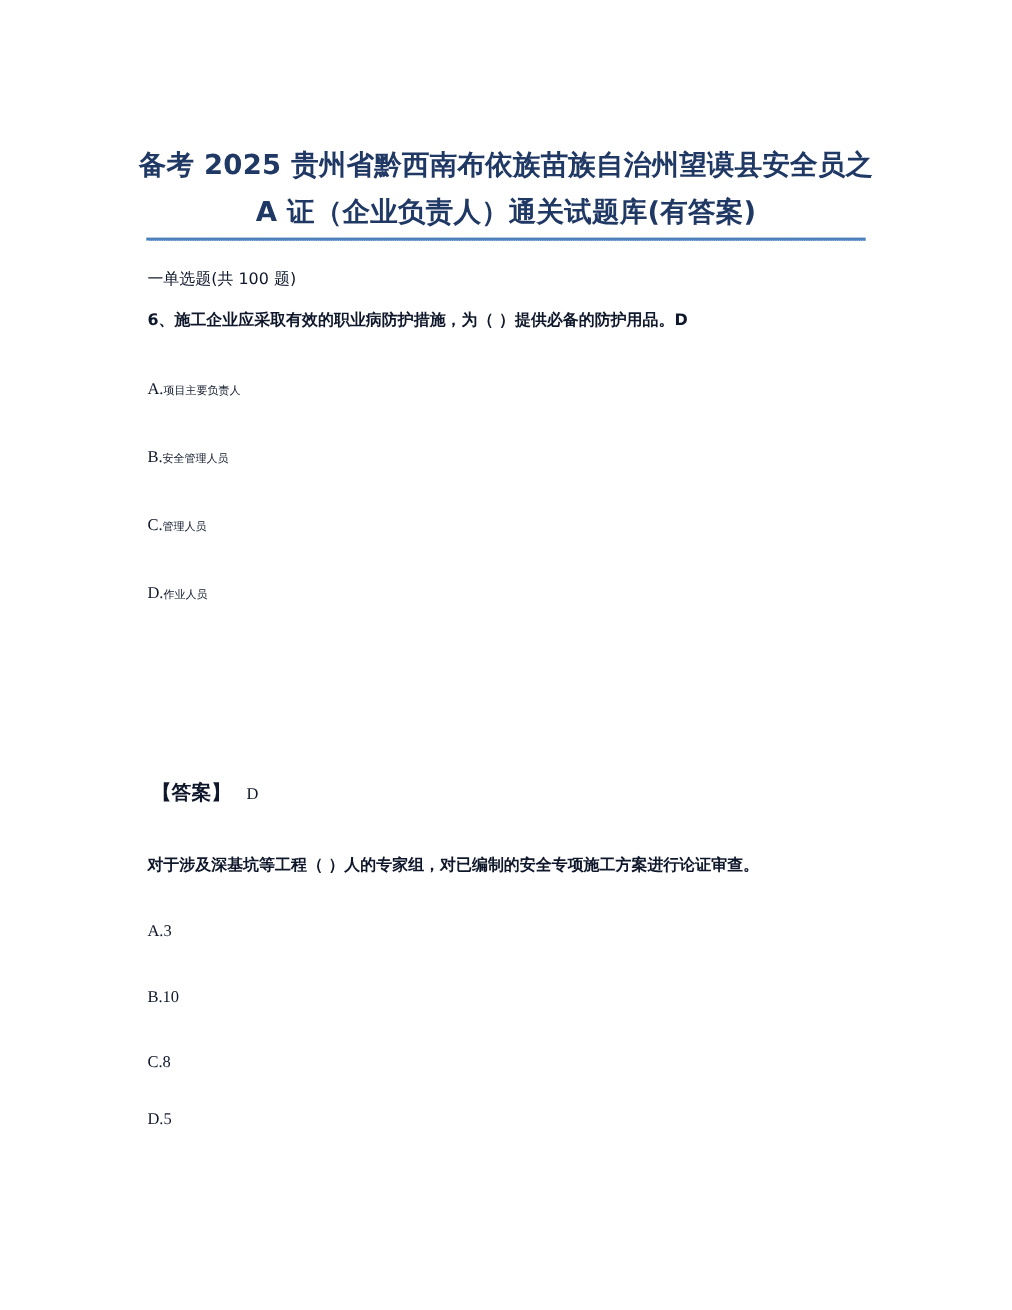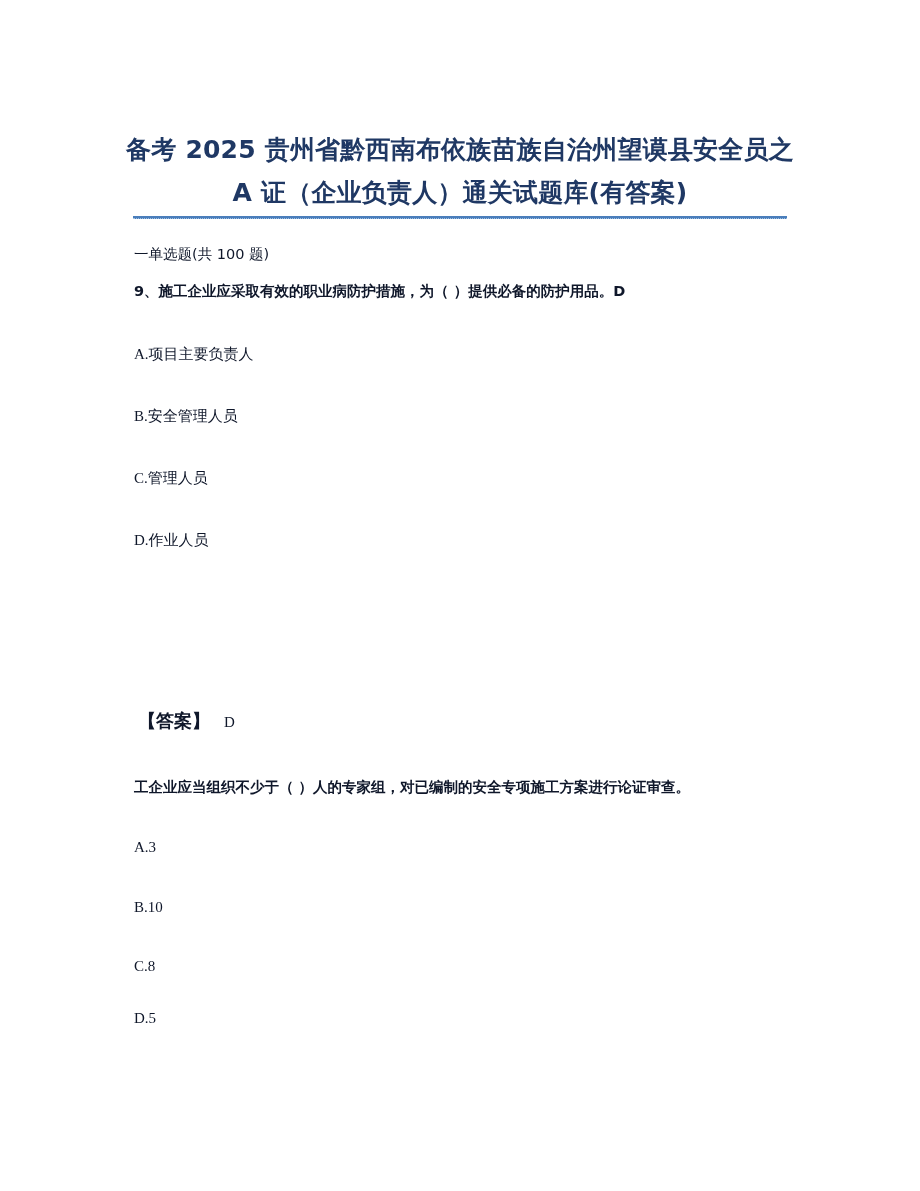--- a/index.html
+++ b/index.html
@@ -50,21 +50,21 @@
       line-height: 20px;
       white-space: nowrap;
       color: #0f172a;
     }
     .opt {
       font-family: "Liberation Serif", "DejaVu Serif", serif;
       font-size: 15px;
     }
     .opt .zh {
       font-family: "DejaVu Sans", "Liberation Sans", sans-serif;
-      font-size: 15px;
+      font-size: 10px;
     }
     .bold { font-weight: bold; }
     .answer-label {
       font-weight: bold;
       font-size: 18px;
     }
     .answer-value {
       font-family: "Liberation Serif", "DejaVu Serif", serif;
       font-size: 15px;
       margin-left: 14px;
@@ -74,40 +74,40 @@
 <body>
 
 <div class="page">
 
   <div class="title title-line1">备考 2025 贵州省黔西南布依族苗族自治州望谟县安全员之</div>
   <div class="title title-line2">A 证（企业负责人）通关试题库(有答案)</div>
   <div class="title-rule"></div>
 
   <div class="txt" style="top:224px;">一单选题(共 100 题)</div>
 
-  <div class="txt bold" style="top:261px;">9、施工企业应采取有效的职业病防护措施，为（  ）提供必备的防护用品。D</div>
+  <div class="txt bold" style="top:261px;">6、施工企业应采取有效的职业病防护措施，为（  ）提供必备的防护用品。D</div>
 
   <div class="txt opt" style="top:324px;">
     <span>A.</span><span class="zh">项目主要负责人</span>
   </div>
   <div class="txt opt" style="top:386px;">
     <span>B.</span><span class="zh">安全管理人员</span>
   </div>
   <div class="txt opt" style="top:448px;">
     <span>C.</span><span class="zh">管理人员</span>
   </div>
   <div class="txt opt" style="top:510px;">
     <span>D.</span><span class="zh">作业人员</span>
   </div>
 
   <div class="txt" style="top:691px; left:138px;">
     <span class="answer-label">【答案】</span><span class="answer-value">D</span>
   </div>
 
-  <div class="txt bold" style="top:757px;">工企业应当组织不少于（  ）人的专家组，对已编制的安全专项施工方案进行论证审查。</div>
+  <div class="txt bold" style="top:757px;">对于涉及深基坑等工程（  ）人的专家组，对已编制的安全专项施工方案进行论证审查。</div>
 
   <div class="txt opt" style="top:817px;text-align:center;">
     <span>A.</span><span>3</span>
   </div>
   <div class="txt opt" style="top:877px;">
     <span>B.</span><span>10</span>
   </div>
   <div class="txt opt" style="top:936px;">
     <span>C.</span><span>8</span>
   </div>

